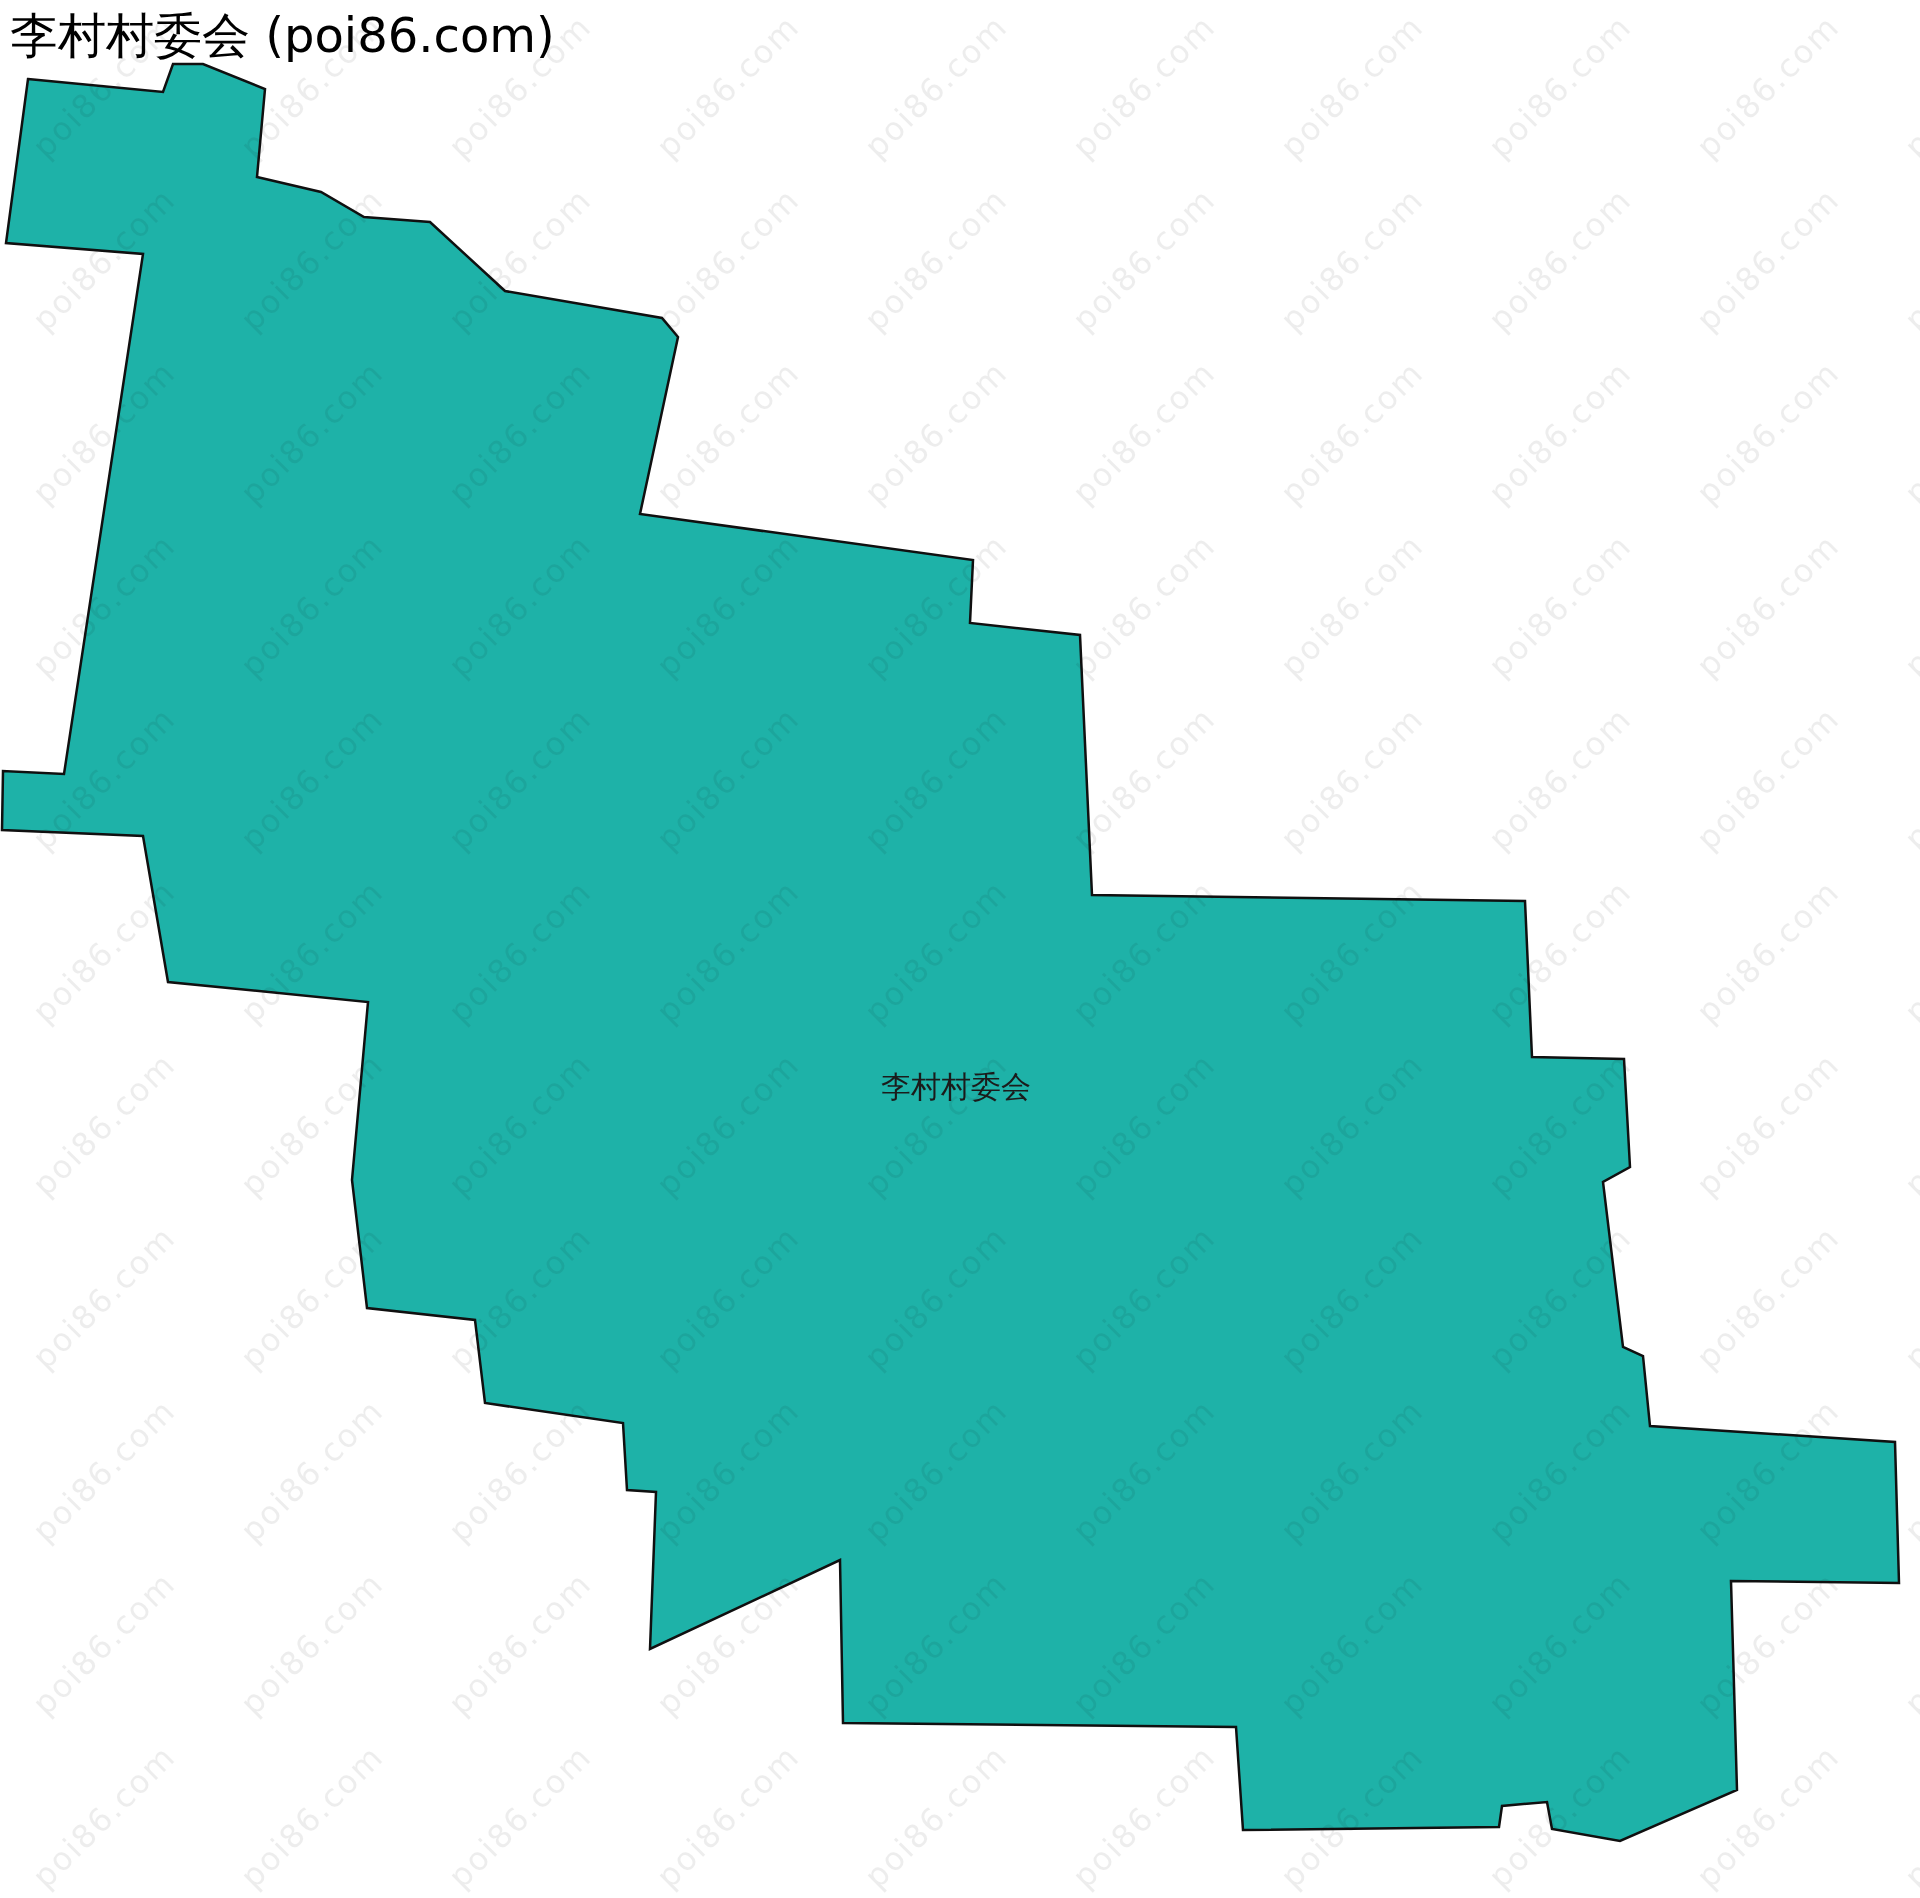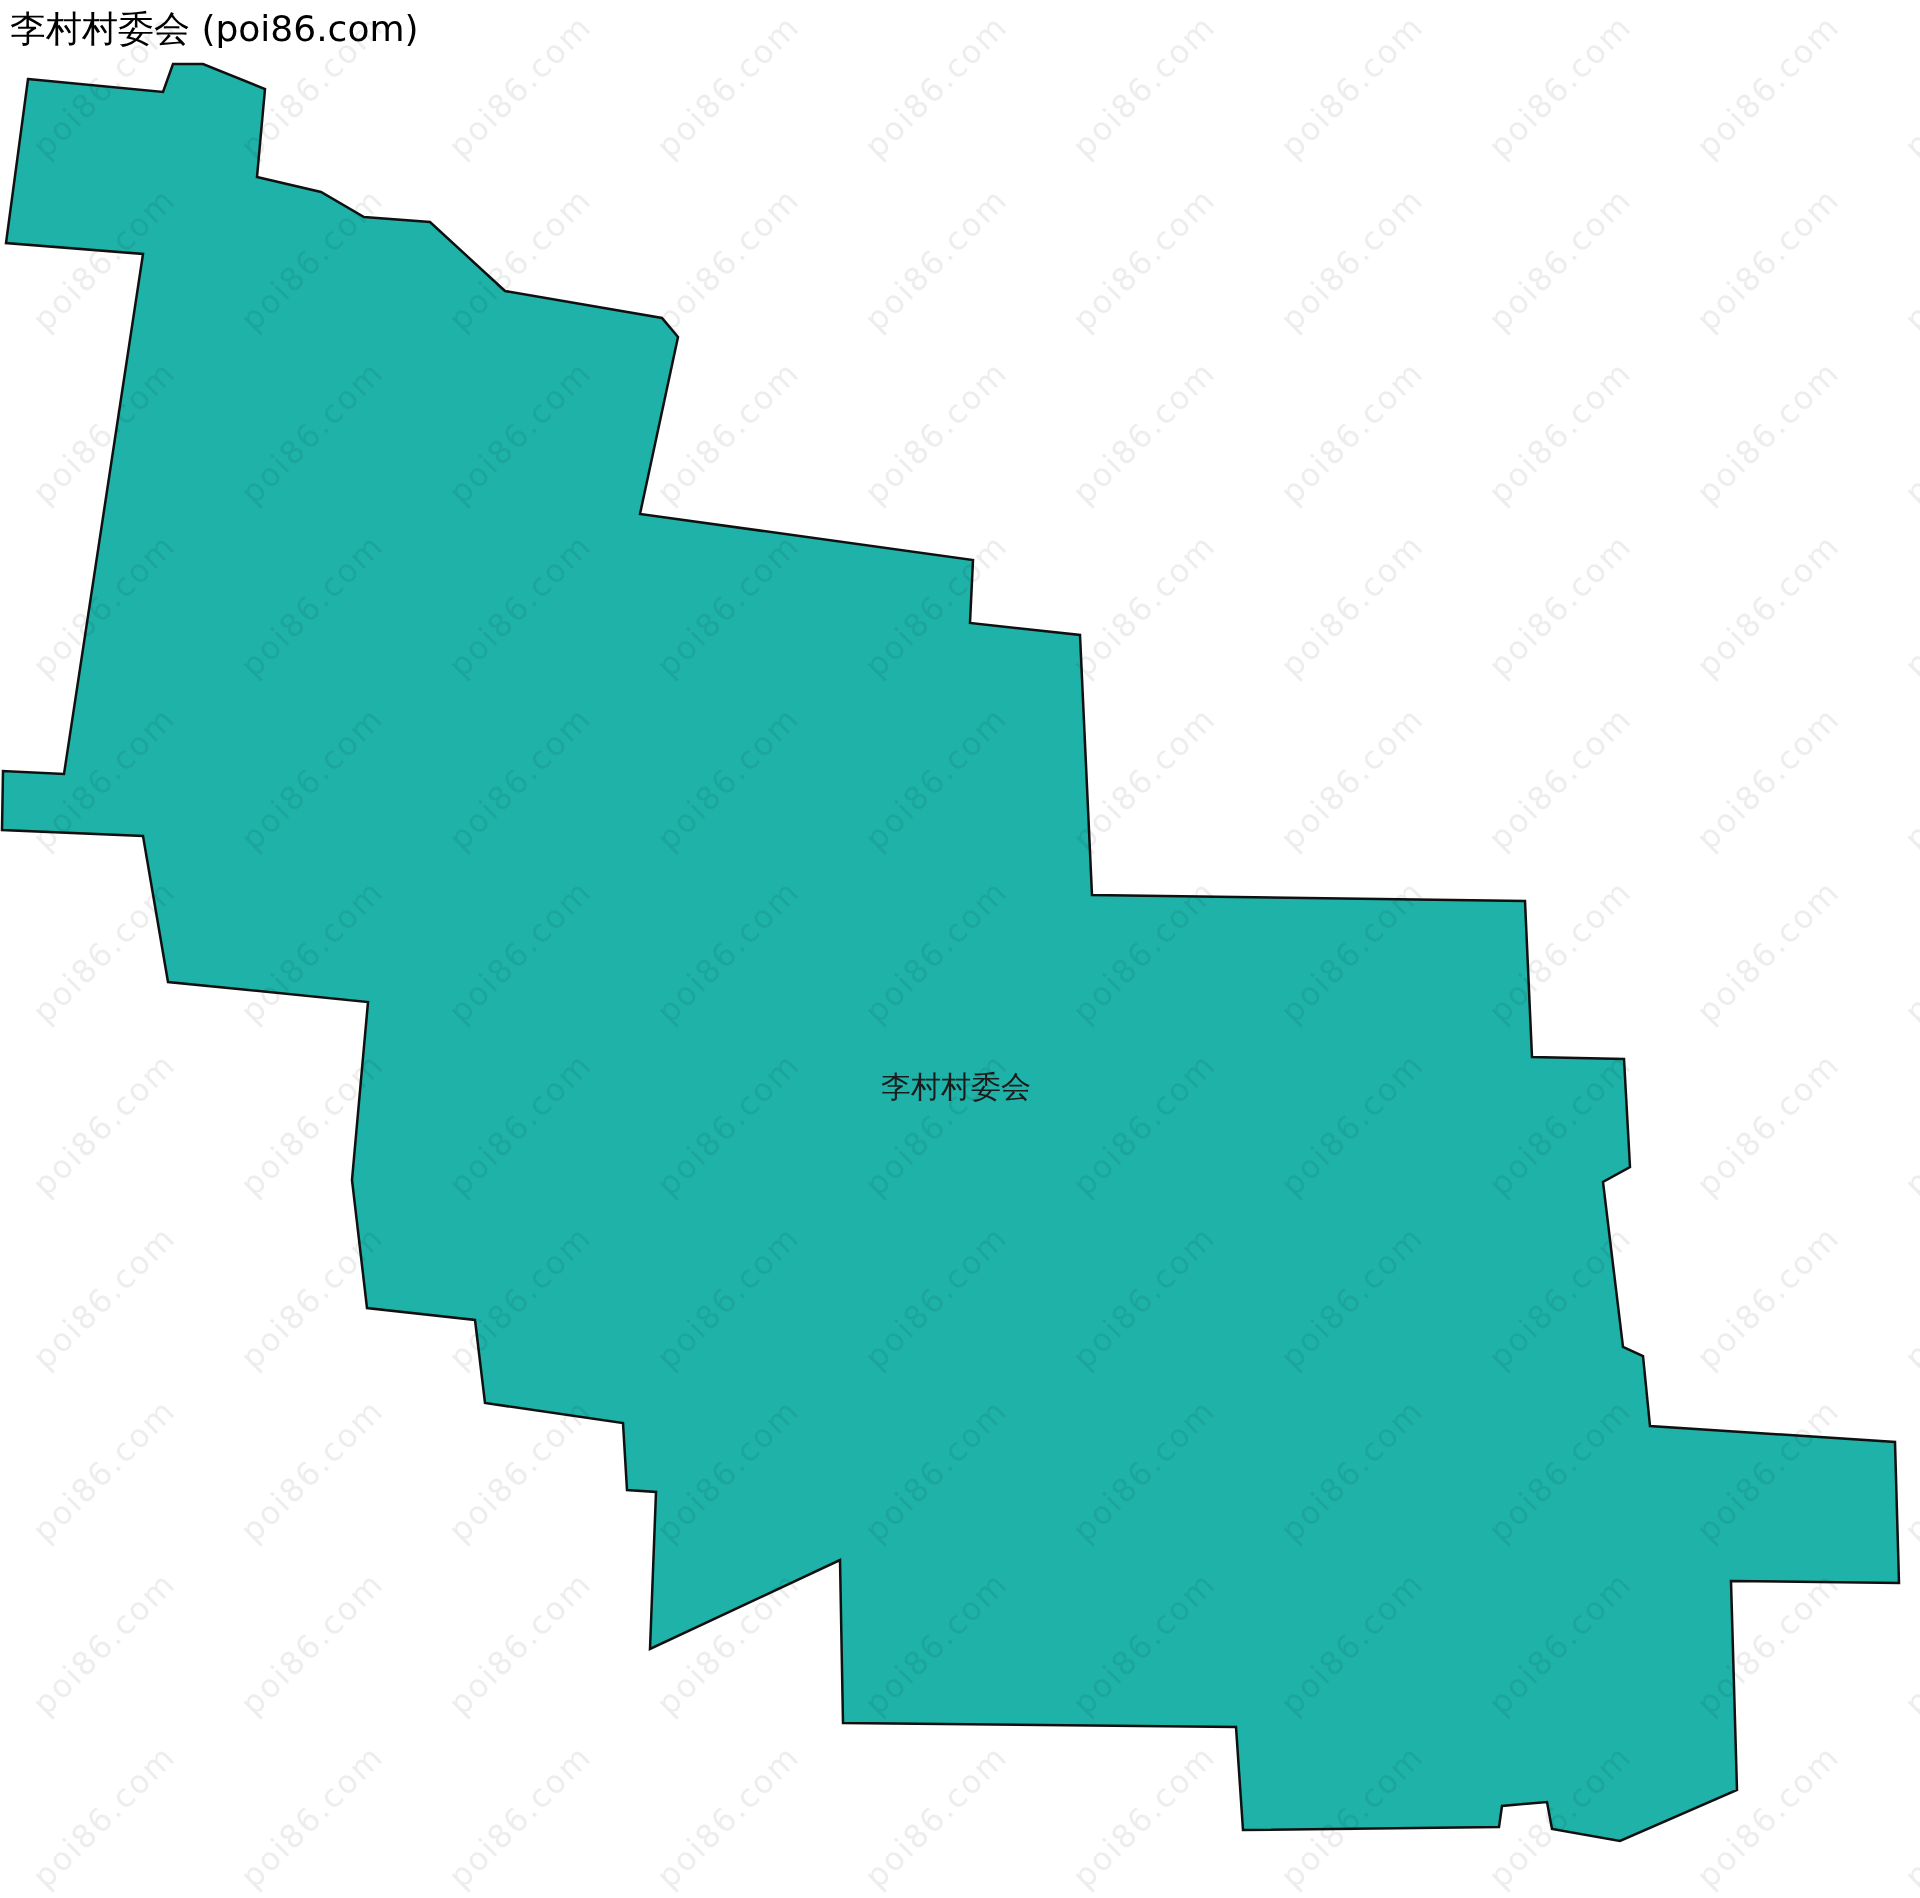--- a/index.html
+++ b/index.html
@@ -11,21 +11,21 @@
     height: 1898px;
     position: relative;
     overflow: hidden;
     background: #ffffff;
     font-family: "DejaVu Sans", "Liberation Sans", sans-serif;
   }
   .page-title {
     position: absolute;
     top: 8px;
     left: 10px;
-    font-size: 36px;
+    font-size: 48px;
     line-height: 1.15;
     color: #000000;
     white-space: nowrap;
     z-index: 3;
   }
   .map-canvas {
     position: absolute;
     inset: 0;
     width: 1920px;
     height: 1898px;

